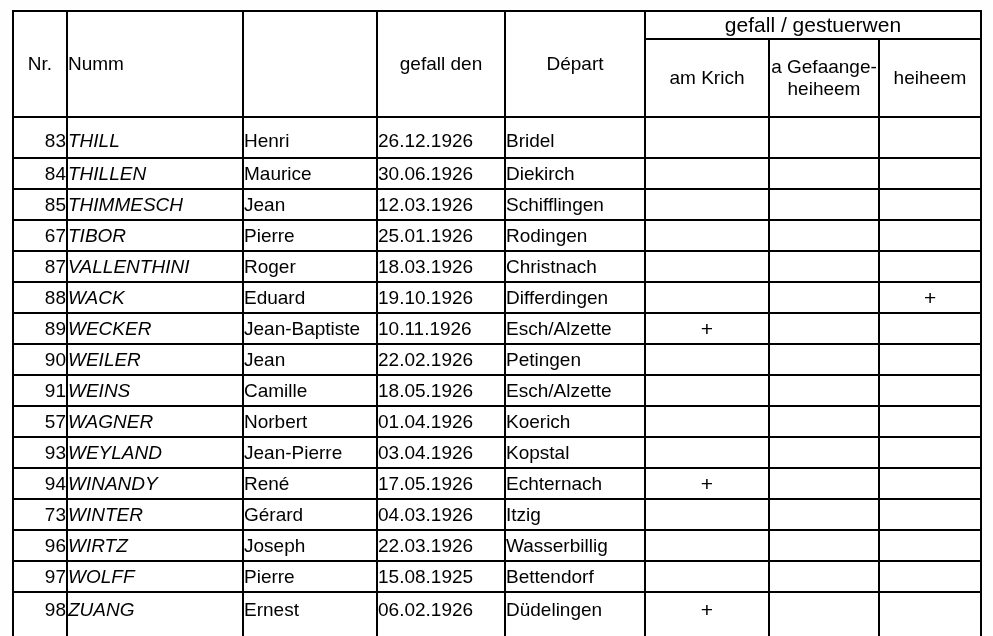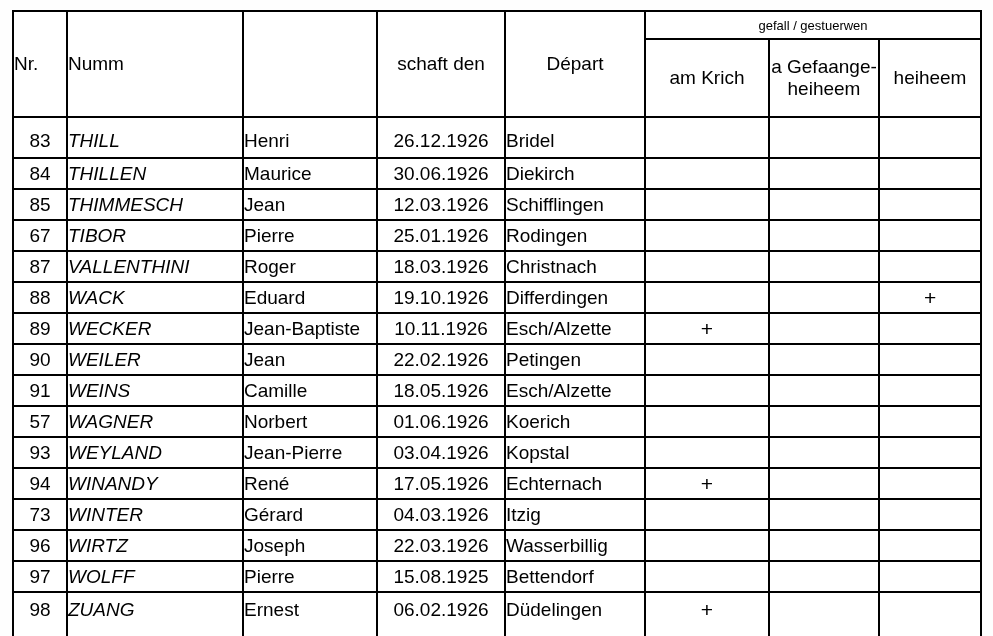--- a/index.html
+++ b/index.html
@@ -34,39 +34,39 @@
   }
   table.roster td, table.roster th {
     border: 2px solid #000000;
     padding: 0;
     vertical-align: middle;
     font-weight: normal;
   }
   
   .hdr-group {
     text-align: center;
-    font-size: 13px;
+    font-size: 21px;
     font-weight: bold;
     height: 26px;
     padding: 2px 0 4px 0;
   }
   .hdr {
     text-align: center;
     font-size: 19px;
     font-weight: bold;
     height: 76px;
     padding: 2px 4px;
     line-height: 1.15;
   }
   .hdr-left {
     text-align: left;
     padding-left: 14px;
   }
   .hdr-nr {
-    text-align: left;
+    text-align: center;
   }
   
   col.c-nr      { width: 54px; }
   col.c-nom     { width: 176px; }
   col.c-prenom  { width: 134px; }
   col.c-date    { width: 128px; }
   col.c-depart  { width: 140px; }
   col.c-krich   { width: 124px; }
   col.c-gefang  { width: 110px; }
   col.c-heem    { width: 102px; }
@@ -85,35 +85,35 @@
   tbody tr:first-child td {
     border-top: 2px solid #000000;
   }
   tbody tr:last-child td {
     border-bottom: 2px solid #000000;
   }
   tbody tr:first-child td { padding-top: 6px; height: 33px; }
   tbody tr:last-child td { padding-bottom: 18px; height: 33px; }
 
   td.cell-nr {
-    text-align: center;
+    text-align: right;
     padding: 0 2px;
   }
   td.cell-name {
     text-align: left;
     padding-left: 14px;
   }
   td.cell-first {
     text-align: left;
     padding-left: 4px;
     border-left: none;
     border-radius: 8px;
   }
   td.cell-date {
-    text-align: center;
+    text-align: left;
   }
   td.cell-depart {
     text-align: left;
     padding-left: 10px;
   }
   td.cell-mark {
     text-align: center;
     font-size: 21px;
   }
   
@@ -135,21 +135,21 @@
       <col class="c-depart">
       <col class="c-krich">
       <col class="c-gefang">
       <col class="c-heem">
     </colgroup>
     <thead>
       <tr>
         <th rowspan="2" class="hdr hdr-nr">Nr.</th>
         <th rowspan="2" class="hdr hdr-left hdr-numm">Numm</th>
         <th rowspan="2" class="hdr hdr-numm-pad"></th>
-        <th rowspan="2" class="hdr">schaft den</th>
+        <th rowspan="2" class="hdr">gefall den</th>
         <th rowspan="2" class="hdr">Départ</th>
         <th colspan="3" class="hdr-group">gefall / gestuerwen</th>
       </tr>
       <tr>
         <th class="hdr">am Krich</th>
         <th class="hdr">
           <span>a Gefaange-</span><br>
           <span>heiheem</span>
         </th>
         <th class="hdr">heiheem</th>
@@ -243,21 +243,21 @@
           <td class="cell-date">18.05.1926</td>
           <td class="cell-depart">Esch/Alzette</td>
           <td class="cell-mark"></td>
           <td class="cell-mark"></td>
           <td class="cell-mark"></td>
         </tr>
         <tr>
           <td class="cell-nr">57</td>
           <td class="cell-name">WAGNER</td>
           <td class="cell-first">Norbert</td>
-          <td class="cell-date">01.06.1926</td>
+          <td class="cell-date">01.04.1926</td>
           <td class="cell-depart">Koerich</td>
           <td class="cell-mark"></td>
           <td class="cell-mark"></td>
           <td class="cell-mark"></td>
         </tr>
         <tr>
           <td class="cell-nr">93</td>
           <td class="cell-name">WEYLAND</td>
           <td class="cell-first">Jean-Pierre</td>
           <td class="cell-date">03.04.1926</td>

